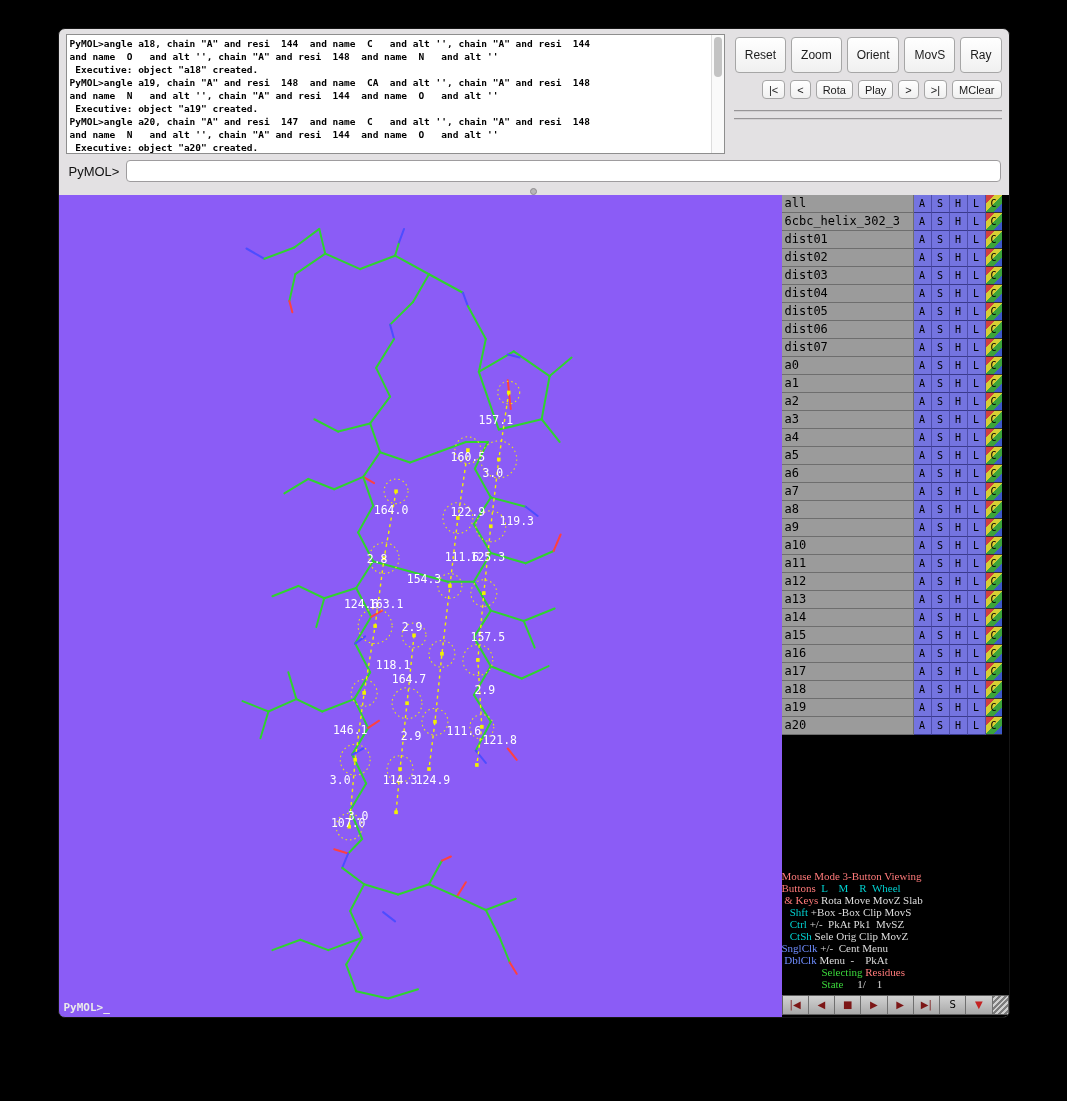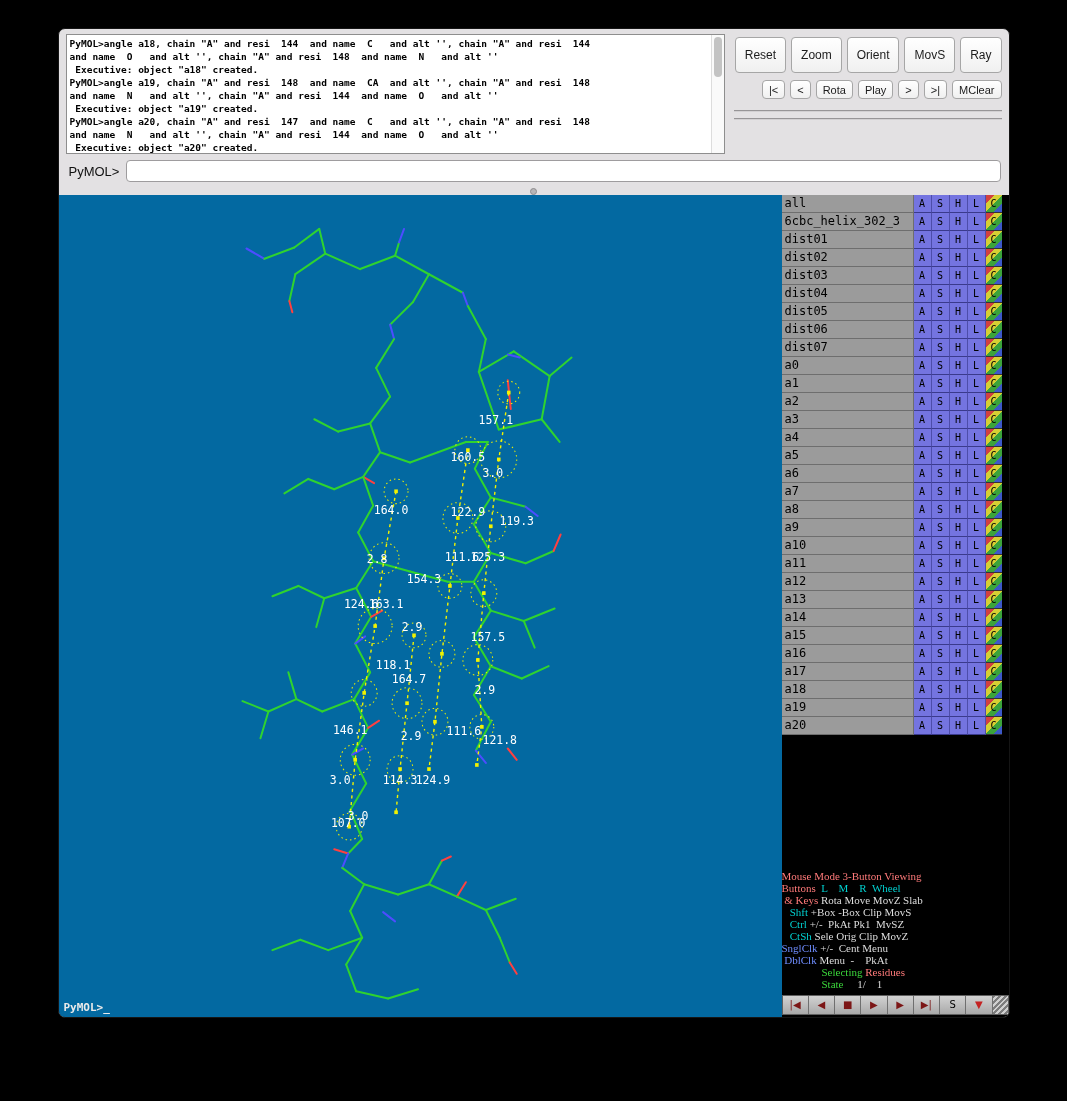--- a/index.html
+++ b/index.html
@@ -22,21 +22,21 @@
   .mbtn{font-family:"Liberation Sans",sans-serif;font-size:12px;height:36px;padding:8px 9px;background:linear-gradient(#ffffff,#f0f0f0);border:1px solid #a6a6a6;border-radius:4px;color:#1c1c1c;box-shadow:0 1px 0 rgba(255,255,255,.7) inset;}
   #row3 .mbtn{font-size:11px;height:19px;padding:0 6px;}
   .grooves{margin-top:4px;}
   .groove{height:2px;background:#d2d0d2;border-top:1px solid #979597;margin-bottom:6px;}
   .prompt-row{flex:0 0 30px;display:flex;align-items:center;gap:7px;padding:2px 8px 4px 10px;}
   .prompt-label{font-size:13px;color:#111;}
   .prompt-input{flex:1;height:22px;background:#fff;border:1px solid #9e9c9e;border-radius:4px;font-size:12px;padding:0 6px;outline:none;color:#000;}
   .splitter{flex:0 0 8px;display:flex;align-items:center;justify-content:center;}
   .split-dot{width:7px;height:7px;border-radius:50%;background:#b7b5b7;border:1px solid #8d8b8d;}
   .main{flex:1;display:flex;background:#000;min-height:0;}
-  .viewport{flex:1;position:relative;background:#0369a1;overflow:hidden;}
+  .viewport{flex:1;position:relative;background:#8b5cf6;overflow:hidden;}
   .viewport svg{position:absolute;inset:0;width:100%;height:100%;}
   .vp-prompt{position:absolute;left:5px;bottom:3px;font-family:"DejaVu Sans Mono",monospace;font-size:11px;font-weight:bold;color:#eaeaea;white-space:pre;}
   .sidebar{flex:0 0 227px;display:flex;flex-direction:column;background:#000;align-items:flex-start;min-height:0;}
   .obj-list{width:220px;}
   .obj-row{display:flex;height:18px;}
   .obj-name{width:132px;background:#9b9b9b;color:#000;font-family:"DejaVu Sans Mono",monospace;font-size:12px;line-height:17px;padding-left:3px;border-bottom:1px solid #6e6e6e;border-right:1px solid #6e6e6e;white-space:nowrap;overflow:hidden;}
   .obj-btn{width:18px;text-align:center;font-family:"DejaVu Sans Mono",monospace;font-size:10px;line-height:17px;color:#000;border-bottom:1px solid #3a3a8c;border-right:1px solid #4d4daa;}
   .aslh{background:#7474e0;}
   .cbtn{width:16px;background:linear-gradient(135deg,#d24040 0 25%,#d6cf33 25% 50%,#3ba33b 50% 75%,#3c58c8 75% 100%);border-right:none;border-bottom:1px solid #333;}
   .side-spacer{flex:1;}

